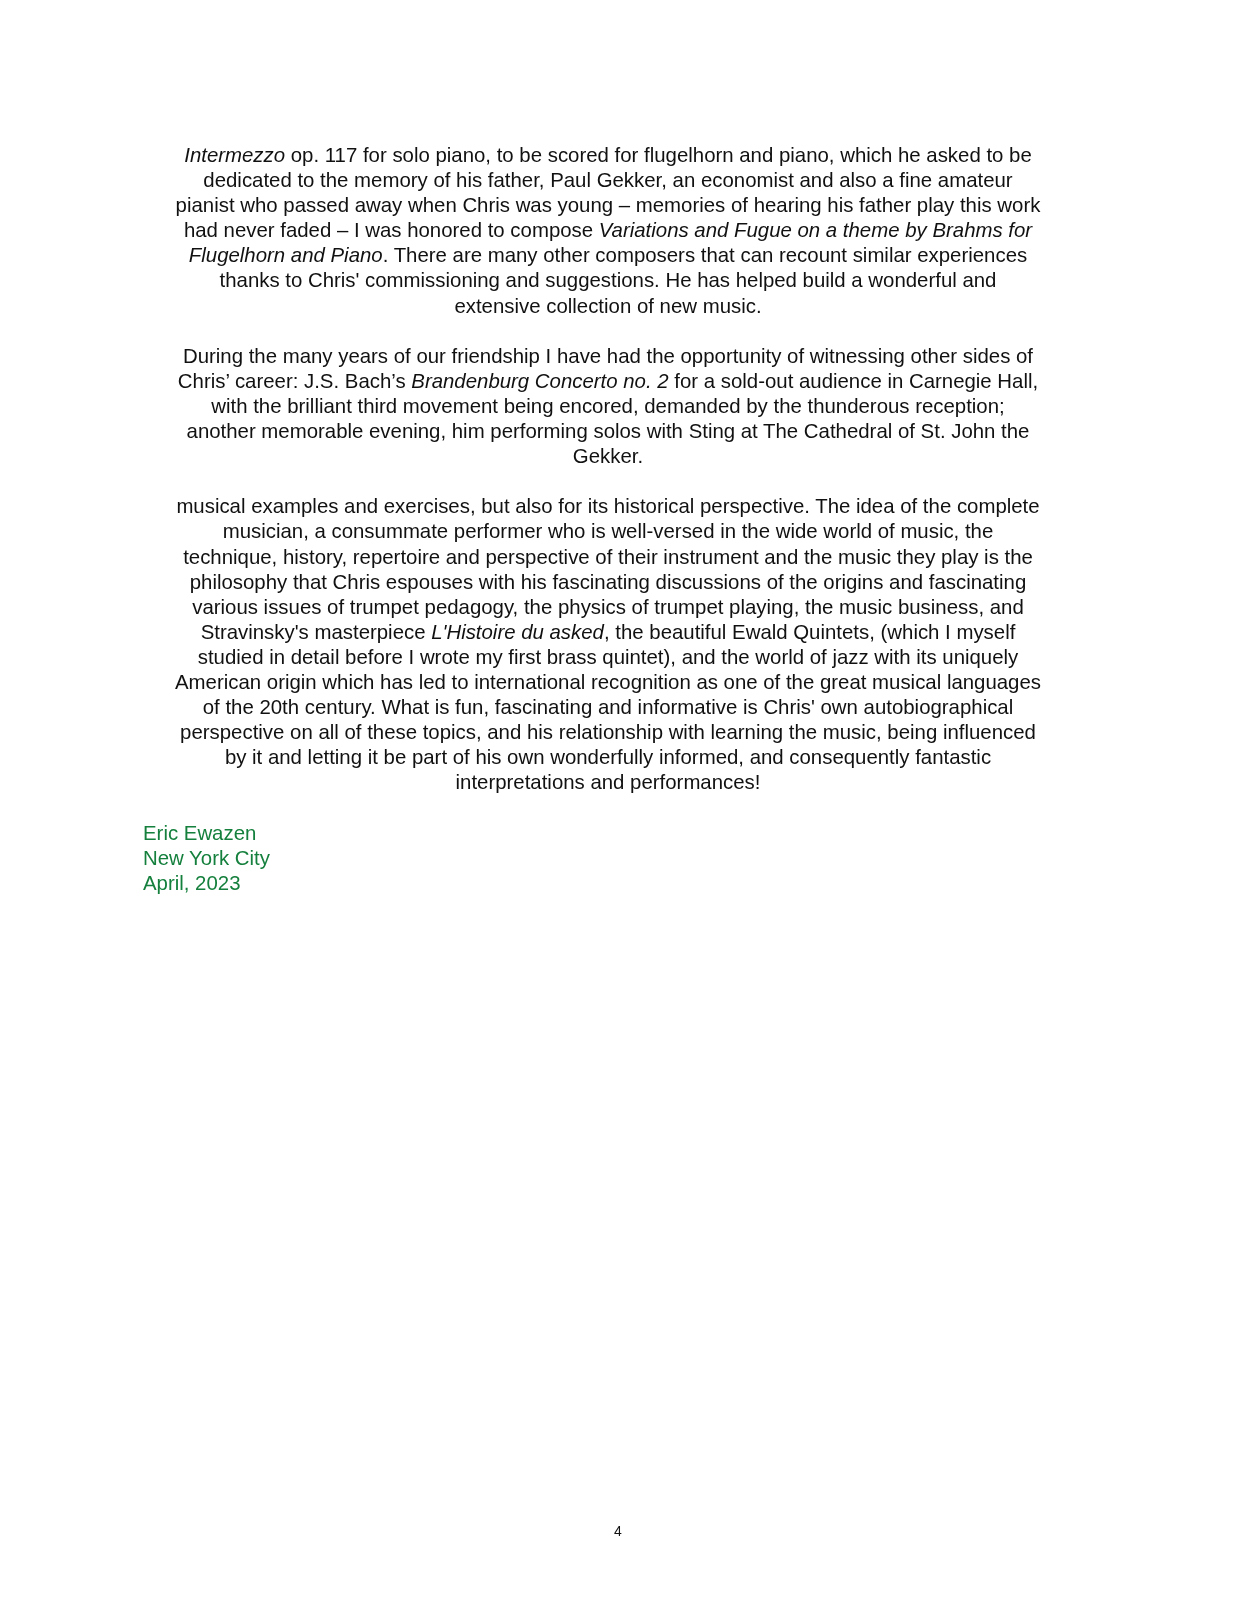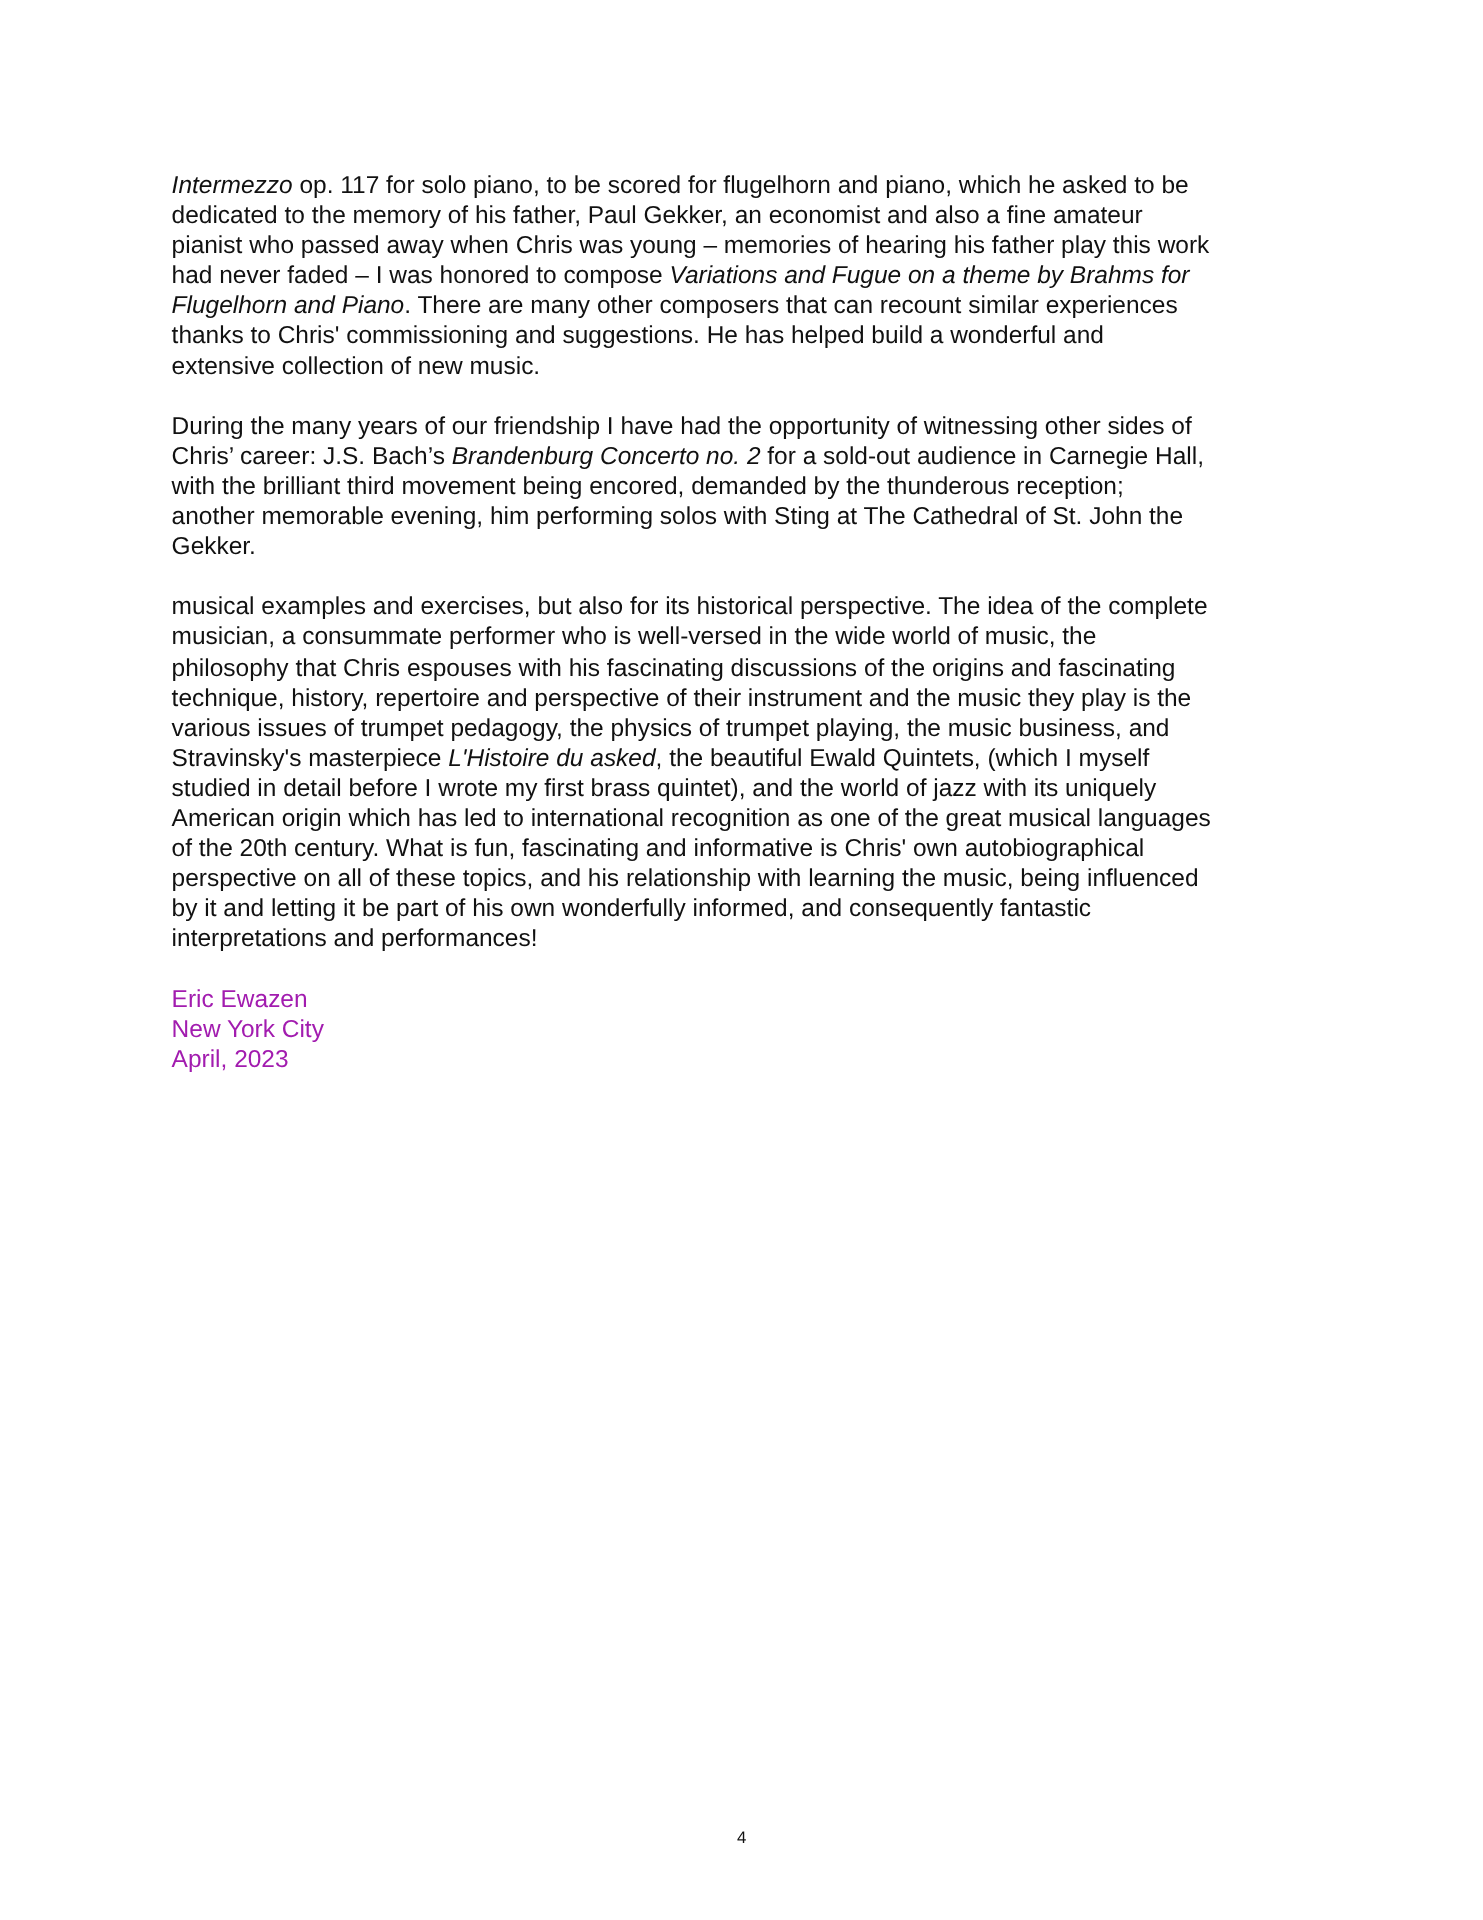--- a/index.html
+++ b/index.html
@@ -19,26 +19,27 @@
       position: absolute;
       left: 143px;
       top: 143px;
       width: 930px;
     }
     .para {
       font-size: 20.4px;
       line-height: 25.1px;
       margin: 0 0 25.1px 0;
       white-space: nowrap;
+      text-align: center;
     }
     .line { display: block; }
     .signature {
       font-size: 20.4px;
       line-height: 25.1px;
-      color: #a21caf;
+      color: #15803d;
       margin: 0;
     }
     .page-number {
       position: absolute;
       left: 0;
       width: 1236px;
       top: 1523px;
       text-align: center;
       font-size: 14px;
       color: #111111;
@@ -62,22 +63,22 @@
       <p class="para">
         <span class="line"><span>During the many years of our friendship I have had the opportunity of witnessing other sides of</span></span>
         <span class="line"><span>Chris’ career: J.S. Bach’s </span><i>Brandenburg Concerto no. 2</i><span> for a sold-out audience in Carnegie Hall,</span></span>
         <span class="line"><span>with the brilliant third movement being encored, demanded by the thunderous reception;</span></span>
         <span class="line"><span>another memorable evening, him performing solos with Sting at The Cathedral of St. John the</span></span>
         <span class="line"><span>Gekker.</span></span>
       </p>
       <p class="para">
         <span class="line"><span>musical examples and exercises, but also for its historical perspective. The idea of the complete</span></span>
         <span class="line"><span>musician, a consummate performer who is well-versed in the wide world of music, the</span></span>
+        <span class="line"><span>technique, history, repertoire and perspective of their instrument and the music they play is the</span></span>
         <span class="line"><span>philosophy that Chris espouses with his fascinating discussions of the origins and fascinating</span></span>
-        <span class="line"><span>technique, history, repertoire and perspective of their instrument and the music they play is the</span></span>
         <span class="line"><span>various issues of trumpet pedagogy, the physics of trumpet playing, the music business, and</span></span>
         <span class="line"><span>Stravinsky's masterpiece </span><i>L'Histoire du asked</i><span>, the beautiful Ewald Quintets, (which I myself</span></span>
         <span class="line"><span>studied in detail before I wrote my first brass quintet), and the world of jazz with its uniquely</span></span>
         <span class="line"><span>American origin which has led to international recognition as one of the great musical languages</span></span>
         <span class="line"><span>of the 20th century. What is fun, fascinating and informative is Chris' own autobiographical</span></span>
         <span class="line"><span>perspective on all of these topics, and his relationship with learning the music, being influenced</span></span>
         <span class="line"><span>by it and letting it be part of his own wonderfully informed, and consequently fantastic</span></span>
         <span class="line"><span>interpretations and performances!</span></span>
       </p>
     </div>

